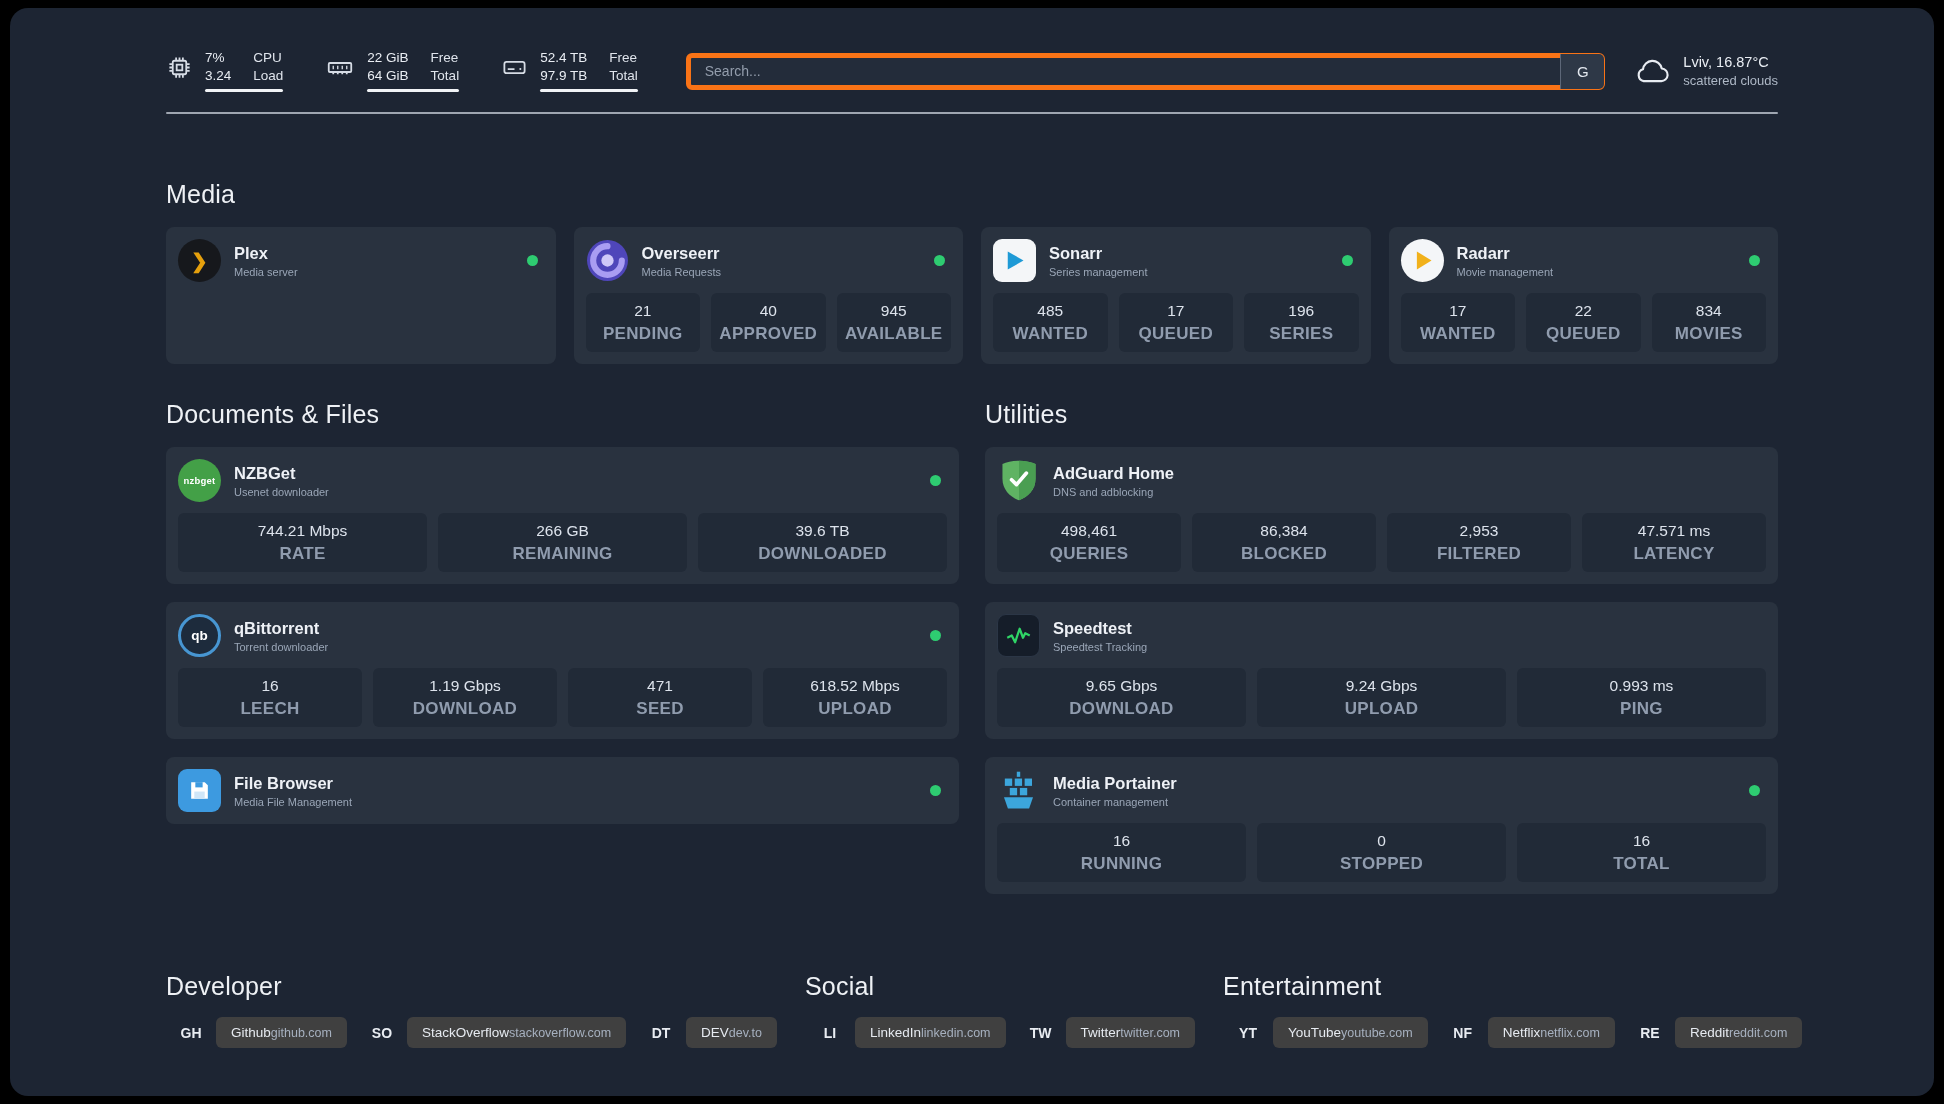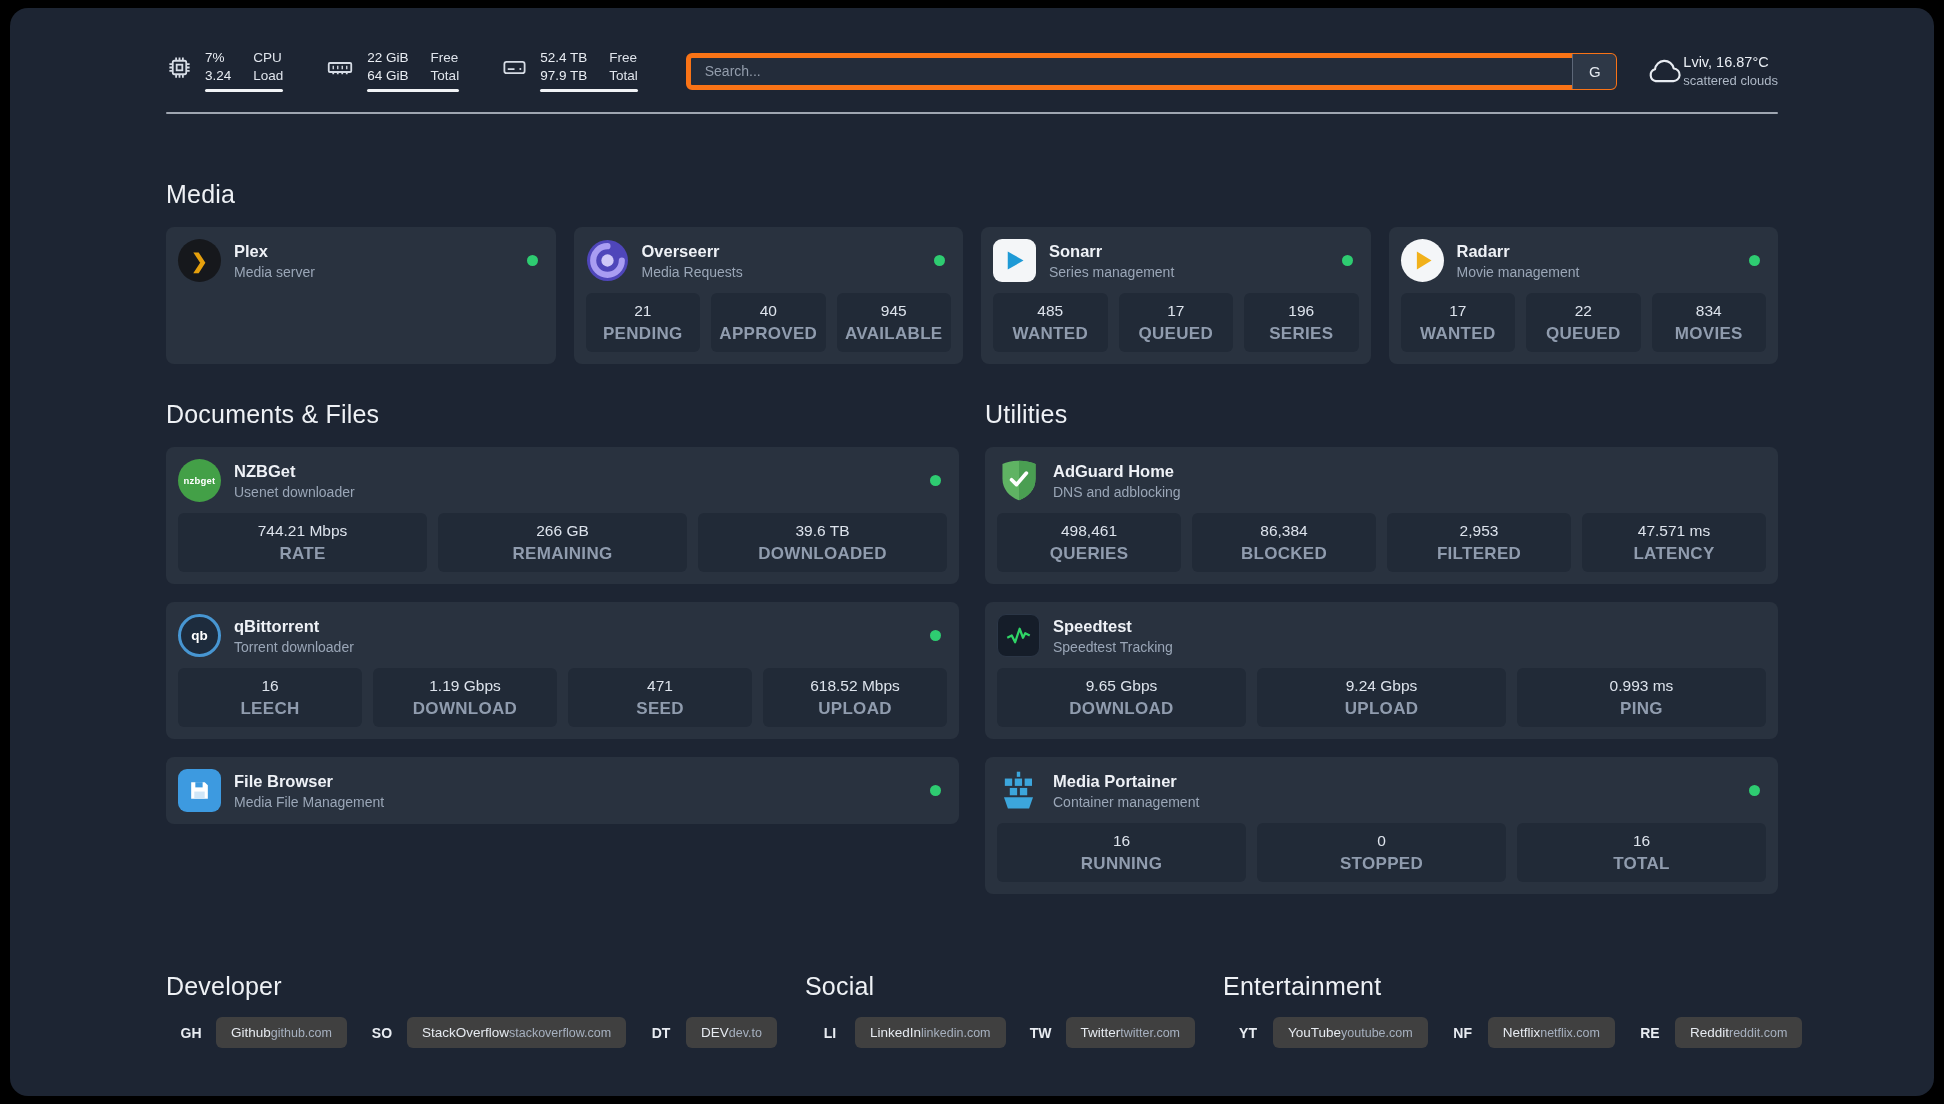--- a/index.html
+++ b/index.html
@@ -13,40 +13,40 @@
   .res-icon { flex:none; margin-top:4px; }
   .res-cols { display:flex; gap:22px; }
   .res-col { display:flex; flex-direction:column; gap:3px; font-size:13.5px; }
   .res-col.vals { color:#e9edf3; text-align:left; }
   .res-col.labs { color:#dfe4ec; }
   .res-bar { height:3px; background:#f1f3f6; border-radius:2px; margin-top:6px; }
   .searchwrap { flex:1; position:relative; margin:0 28px 0 6px; }
   .search-input { width:100%; height:37px; background:#232c3a; border:5px solid #f97316; border-radius:6px; color:#d6dce5; font-size:14px; font-family:"Liberation Sans",sans-serif; padding:0 56px 0 14px; outline:none; }
   .search-input::placeholder { color:#939dac; }
   .search-engine { position:absolute; right:1px; top:1px; bottom:1px; width:44px; background:#2e3847; border-left:1px solid #5d6778; border-radius:0 5px 5px 0; display:flex; align-items:center; justify-content:center; color:#e3e8ef; font-size:15px; cursor:pointer; }
-  .weather { display:flex; align-items:center; }
+  .weather { display:flex; align-items:center; gap:12px; }
   .weather-text { display:flex; flex-direction:column; gap:3px; }
   .weather-loc { font-size:14.5px; color:#eaeef4; }
   .weather-cond { font-size:13px; color:#aeb8c6; }
   .divider { height:2px; background:#b6bdc8; border-radius:1px; margin-top:20px; opacity:.85; }
 
   
   .section-title { font-size:25px; font-weight:500; color:#eef1f5; letter-spacing:.2px; }
   .media-section { margin-top:66px; }
   .media-grid { display:grid; grid-template-columns:repeat(4,1fr); gap:18px; margin-top:18px; }
   .columns { display:grid; grid-template-columns:1fr 1fr; gap:26px; margin-top:36px; }
   .col-cards { display:flex; flex-direction:column; gap:18px; margin-top:18px; }
 
   
   .card { background:#29323f; border-radius:8px; padding:12px; display:flex; flex-direction:column; gap:11px; cursor:pointer; }
   .card-head { display:flex; align-items:center; gap:13px; }
   .app-icon { width:43px; height:43px; border-radius:9px; display:flex; align-items:center; justify-content:center; flex:none; }
   .app-meta { display:flex; flex-direction:column; gap:3px; }
   .app-name { font-size:16.5px; font-weight:700; color:#eef1f6; }
-  .app-sub { font-size:14px; color:#9aa6b7; }
+  .app-sub { font-size:11px; color:#9aa6b7; }
   .dot { width:11px; height:11px; border-radius:50%; margin-left:auto; margin-right:6px; flex:none; }
   .stats { display:grid; grid-auto-flow:column; grid-auto-columns:1fr; gap:11px; }
   .stat { background:#212a37; border-radius:6px; padding:9px 4px 8px; text-align:center; }
   .stat-value { font-size:15.5px; color:#dde3ec; }
   .stat-label { font-size:17px; font-weight:700; color:#909cae; margin-top:4px; letter-spacing:.3px; }
 
   
   .icon-plex { background:#16181c; border-radius:50%; color:#e5a00d; font-weight:700; font-size:20px; }
   .icon-sonarr, .icon-radarr { background:#f4f6f8; }
   .icon-radarr { border-radius:50%; }

